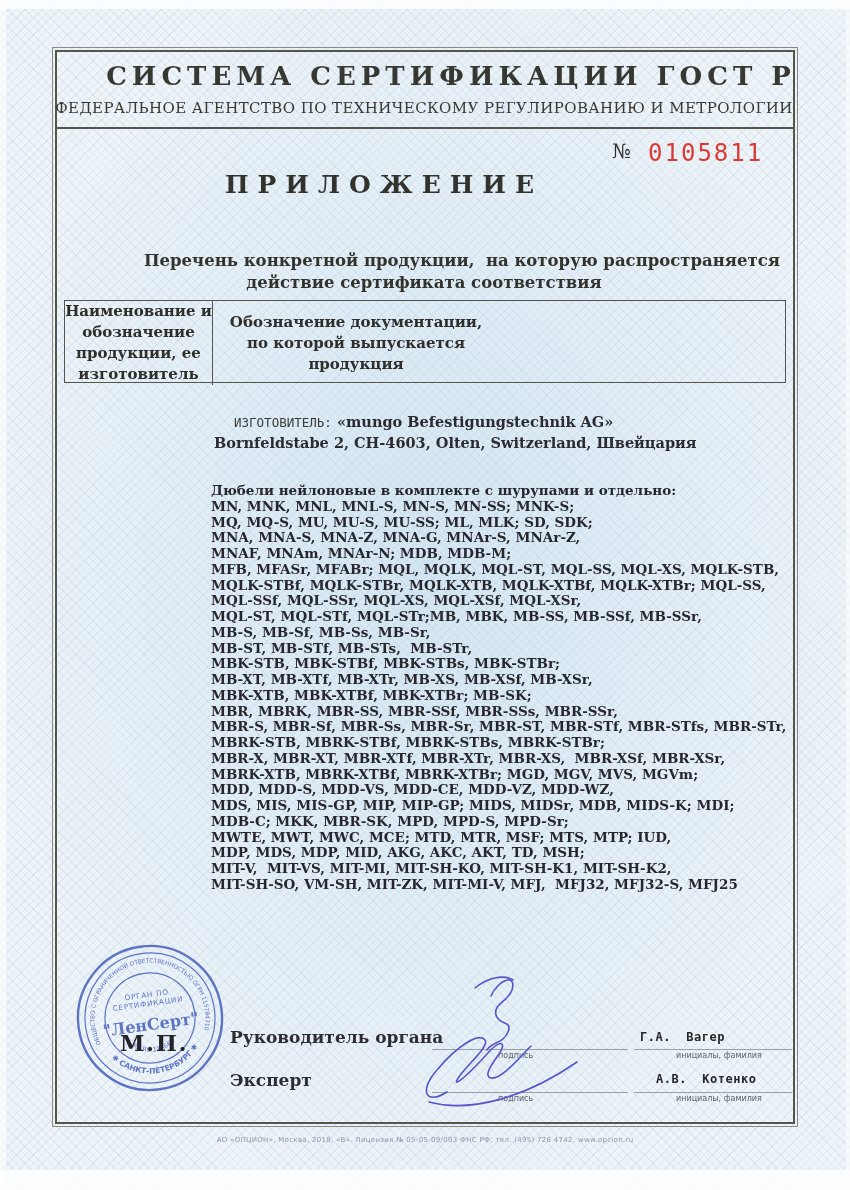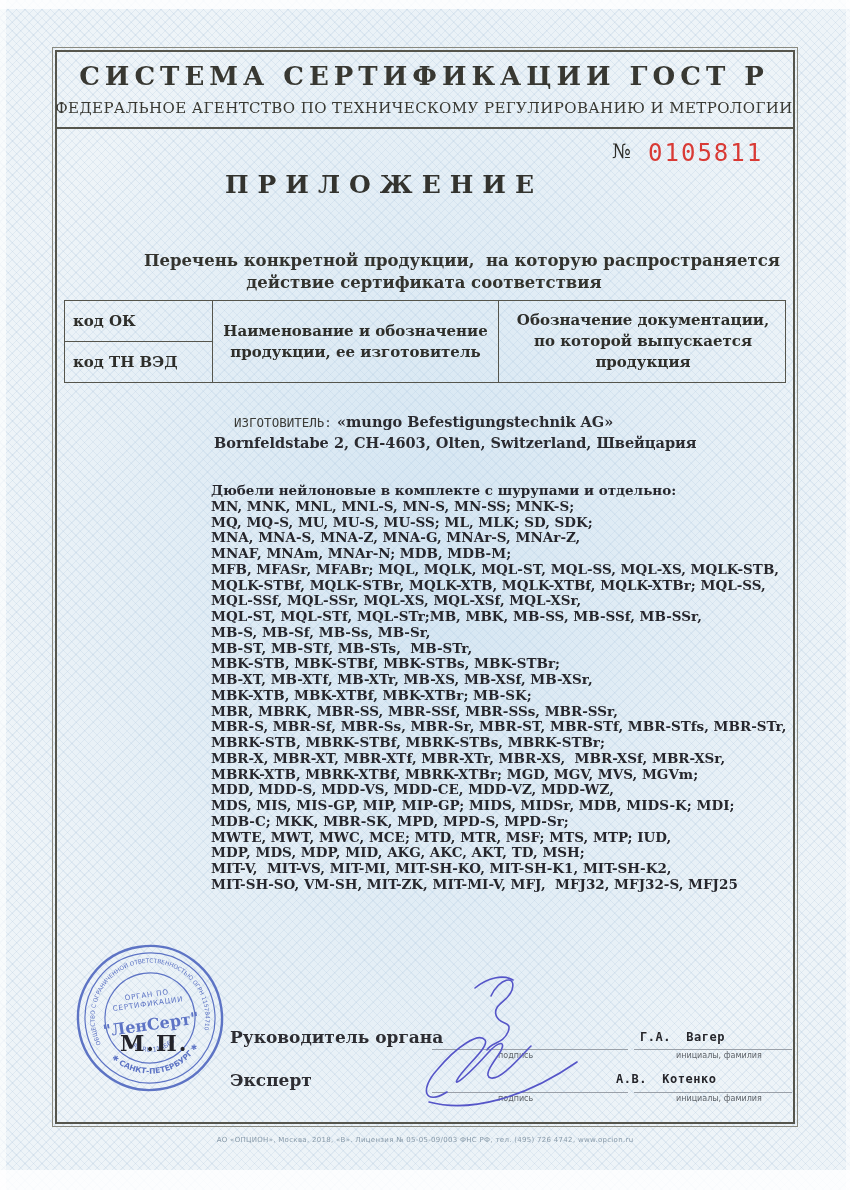--- a/index.html
+++ b/index.html
@@ -16,21 +16,21 @@
   .edge-top{left:0;top:0;width:850px;height:9px;}
   .edge-bottom{left:0;bottom:0;width:850px;height:20px;}
   .edge-left{left:0;top:0;width:6px;height:1190px;background:rgba(255,255,255,0.6);}
   .edge-right{right:0;top:0;width:4px;height:1190px;background:rgba(255,255,255,0.55);}
 
   .frame{position:absolute;left:52px;top:47px;width:744px;height:1078px;border:1px solid #8a8a80;}
   .frame::before{content:"";position:absolute;inset:2px;border:2px solid #55554c;}
   .header-rule{position:absolute;left:56px;top:127px;width:738px;border-top:2px solid #55554c;}
 
   .sys-title{position:absolute;left:52px;top:61px;width:744px;text-align:center;
-    font-size:26px;font-weight:bold;letter-spacing:5px;color:#383832;white-space:nowrap;}
+    font-size:26px;font-weight:bold;letter-spacing:5px;color:#383832;white-space:nowrap;padding-left:27px;}
   .agency{position:absolute;left:52px;top:99px;width:744px;text-align:center;
     font-size:15px;font-weight:normal;letter-spacing:0.4px;color:#383832;white-space:nowrap;}
 
   .form-no{position:absolute;left:612px;top:139px;white-space:nowrap;}
   .form-no .nosign{font-size:20px;color:#2e2e2a;vertical-align:3px;}
   .form-no .digits{font-family:"DejaVu Sans Mono",monospace;font-size:24px;color:#d93a35;letter-spacing:2px;margin-left:12px;}
 
   .appendix{position:absolute;left:52px;top:170px;width:664px;text-align:center;
     font-size:25px;font-weight:bold;letter-spacing:9px;color:#33332e;}
 
@@ -72,21 +72,21 @@
   .l-sig2{left:432px;top:1092px;width:196px;}
   .l-name2{left:634px;top:1092px;width:158px;}
   .cap{position:absolute;font-family:"DejaVu Sans",sans-serif;font-size:8px;color:#5d6268;}
   .c-sig1{left:498px;top:1051px;}
   .c-name1{left:676px;top:1051px;}
   .c-sig2{left:498px;top:1094px;}
   .c-name2{left:676px;top:1094px;}
   .name-val{position:absolute;font-family:"DejaVu Sans Mono",monospace;font-weight:bold;
     font-size:12px;letter-spacing:0.5px;color:#26262b;white-space:pre;}
   .n1{left:640px;top:1030px;}
-  .n2{left:616px;top:1072px;}
+  .n2{left:656px;top:1072px;}
 
   .ink{position:absolute;left:395px;top:950px;width:230px;height:160px;}
 
   .footer{position:absolute;left:0;top:1136px;width:850px;text-align:center;
     font-family:"DejaVu Sans",sans-serif;font-size:7px;color:#8799a8;letter-spacing:0.3px;}
 </style>
 </head>
 <body>
 
 <div class="page">
@@ -106,24 +106,20 @@
     <span class="digits">0105811</span>
   </div>
 
   <div class="appendix">ПРИЛОЖЕНИЕ</div>
 
 
   <div class="sub1">Перечень конкретной продукции,  на которую распространяется</div>
   <div class="sub2">действие сертификата соответствия</div>
 
   <div class="ctable">
-    <div class="col col-codes">
-      <div class="r1">код ОК</div>
-      <div class="r2">код ТН ВЭД</div>
-    </div>
     <div class="col col-name">
       <div>Наименование и обозначение</div>
       <div>продукции, ее изготовитель</div>
     </div>
     <div class="col col-docs">
       <div>Обозначение документации,</div>
       <div>по которой выпускается продукция</div>
     </div>
   </div>
 

